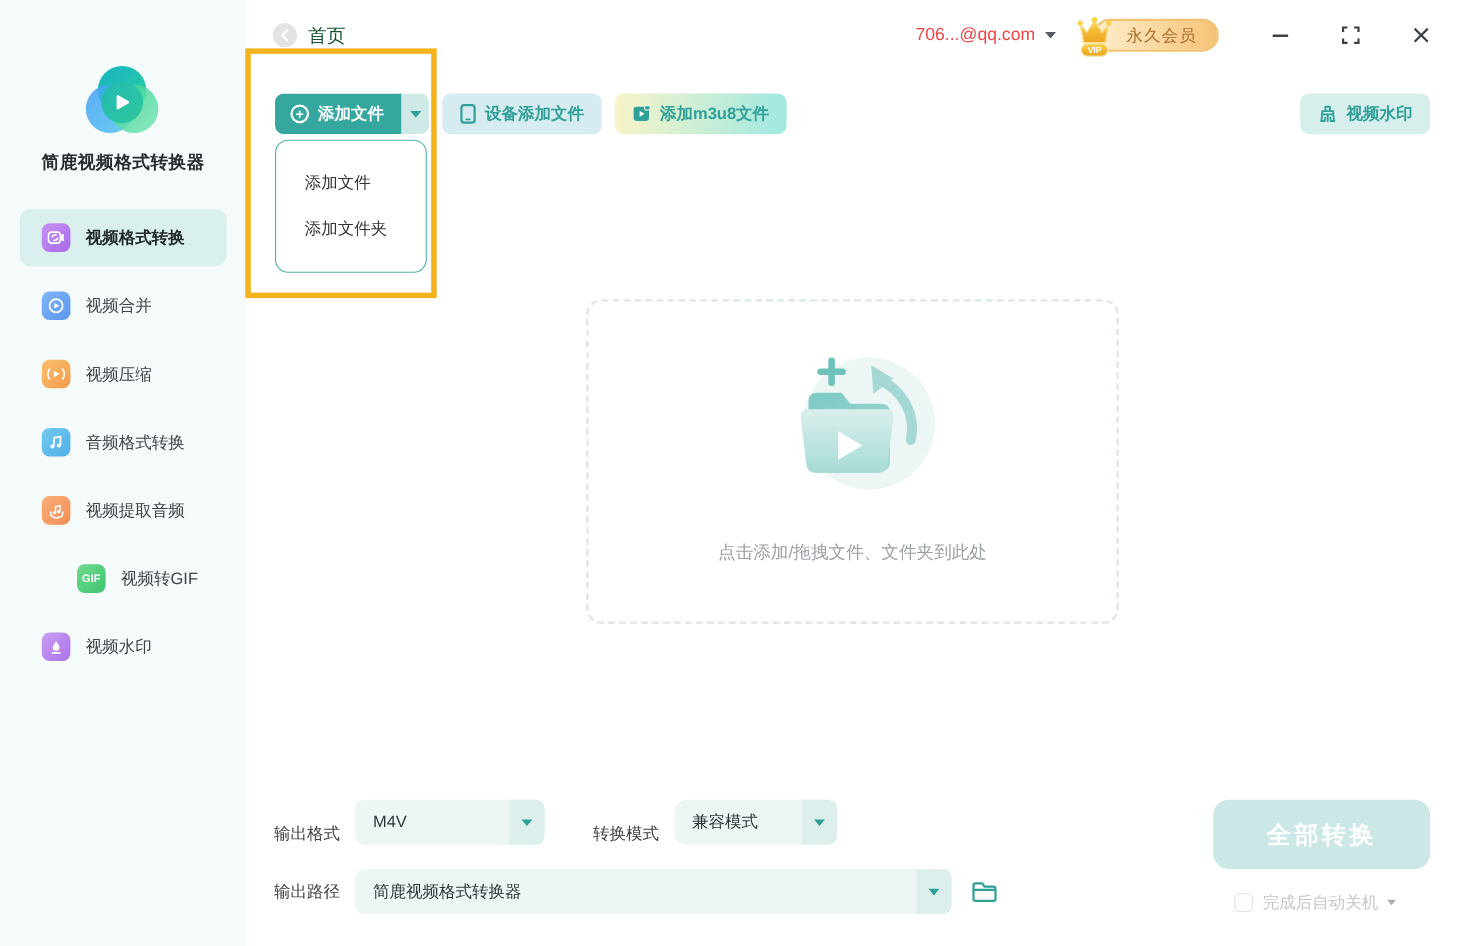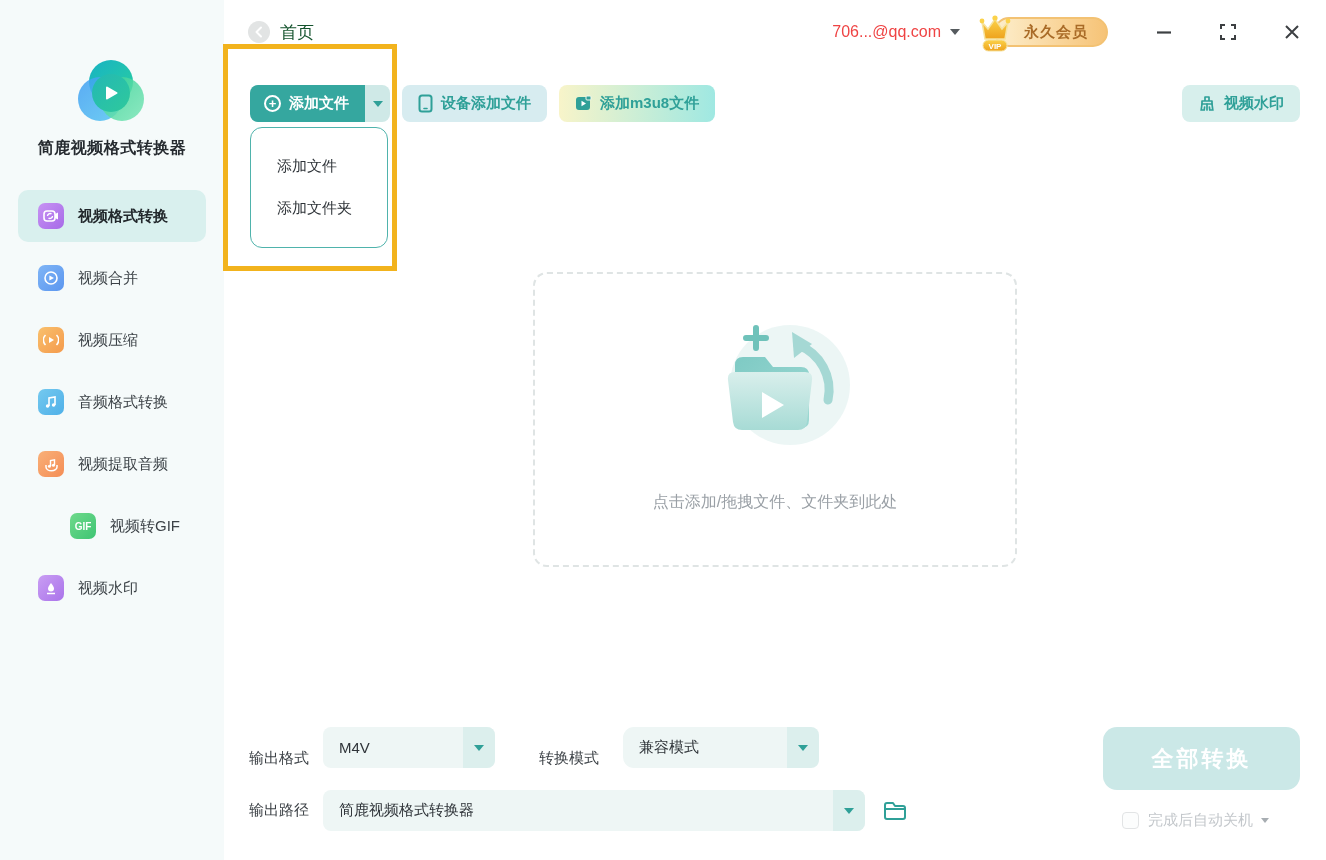--- a/index.html
+++ b/index.html
@@ -59,21 +59,21 @@
   .caret-down {
     width:0; height:0; border-left:5px solid transparent; border-right:5px solid transparent;
     border-top:6px solid #555a5e; margin-left:9px; cursor:pointer;
   }
   .vip-badge {
     position:relative; margin-left:34px; height:30px; padding:0 18px 0 28px;
     display:flex; align-items:center; border-radius:16px;
     background:linear-gradient(90deg,#fdeecb,#f6c377);
     border:2px solid #f3c273; cursor:pointer;
   }
-  .vip-badge .vip-text { font-size:15px; font-weight:bold; color:#a96b27; letter-spacing:1px; }
+  .vip-badge .vip-text { font-size:15px; font-weight:normal; color:#a96b27; letter-spacing:1px; }
   .vip-crown { position:absolute; left:-22px; top:-7px; width:44px; height:42px; }
   .win-btn { margin-left:44px; width:20px; height:20px; display:flex; align-items:center; justify-content:center; cursor:pointer; }
   .win-btn.min { margin-left:46px; }
 
   
   .toolbar { position:absolute; left:250px; top:85px; right:26px; height:37px; display:flex; align-items:center; }
   .btn-split { display:flex; height:37px; border-radius:8px; overflow:hidden; cursor:pointer; }
   .btn-split .btn-main {
     background:#35a79f; color:#fff; font-size:15px; font-weight:bold;
     display:flex; align-items:center; padding:0 16px 0 14px;
@@ -125,21 +125,21 @@
   .select {
     position:relative; height:41px; background:#eef6f5; border-radius:8px;
     display:flex; align-items:center; padding:0 40px 0 16px; cursor:pointer;
     font-size:15px; color:#2f3439;
   }
   .select .arrow-box {
     position:absolute; right:0; top:0; width:32px; height:41px; background:#dcefed;
     border-radius:0 8px 8px 0; display:flex; align-items:center; justify-content:center;
   }
   .sel-format { width:172px; }
-  .sel-mode   { width:196px; margin-left:10px;border-radius:11px; }
+  .sel-mode   { width:148px; margin-left:0;border-radius:11px; }
   .gap-mode   { width:44px; }
   .sel-path   { width:542px; }
   .folder-open-icon { margin-left:18px; cursor:pointer; display:flex; }
 
   .convert-btn {
     position:absolute; left:1103px; top:727px; width:197px; height:63px;
     background:#cbe8e7; border-radius:14px; border:none; cursor:pointer;
     color:#ffffff; font-size:22px; font-weight:bold; letter-spacing:3px;
     font-family:inherit;
   }

